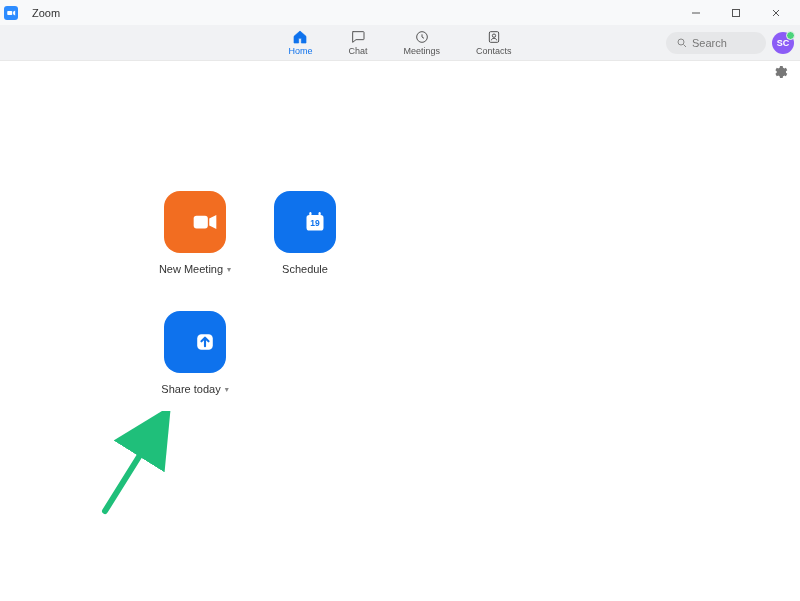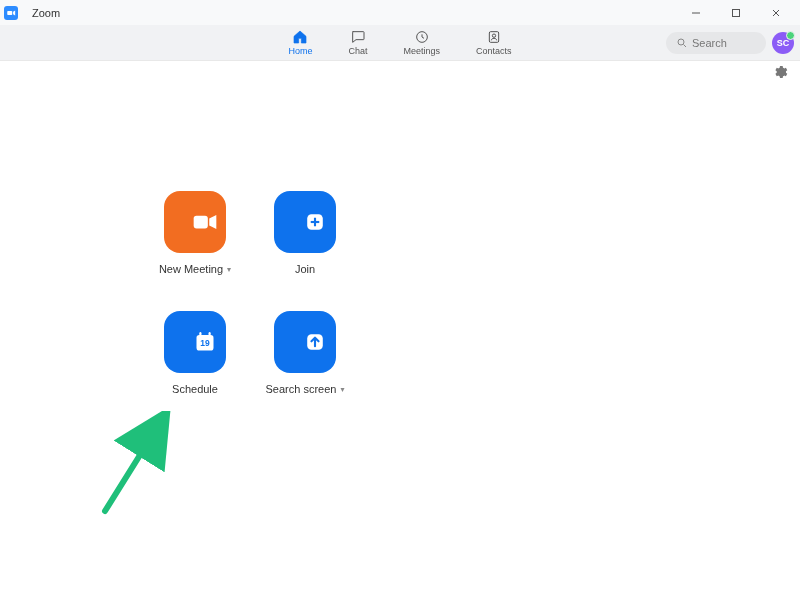--- a/index.html
+++ b/index.html
@@ -148,32 +148,20 @@
               <rect x="8" y="15" width="20" height="18" rx="4" fill="#fff"></rect>
               <polygon points="30,19 40,14 40,34 30,29" fill="#fff"></polygon>
             </svg>
         </div>
         <div class="action-label">
           <span>New Meeting</span>
           <span class="chev">▾</span>
         </div>
       </div>
 
-      <div class="action-cell">
-        <div class="action-tile tile-blue">
-          <svg viewBox="0 0 48 48">
-              <rect x="13" y="13" width="22" height="22" rx="6" fill="#fff"></rect>
-              <line x1="24" y1="18" x2="24" y2="30" stroke="#0e72ed" stroke-width="3"></line>
-              <line x1="18" y1="24" x2="30" y2="24" stroke="#0e72ed" stroke-width="3"></line>
-            </svg>
-        </div>
-        <div class="action-label">
-          <span>Join</span>
-        </div>
-      </div>
 
       <div class="action-cell">
         <div class="action-tile tile-blue">
           <svg viewBox="0 0 48 48">
             <rect x="12" y="14" width="24" height="22" rx="4" fill="#fff"></rect>
             <rect x="16" y="10" width="3" height="7" rx="1.5" fill="#fff"></rect>
             <rect x="29" y="10" width="3" height="7" rx="1.5" fill="#fff"></rect>
             <text x="24" y="30" text-anchor="middle" font-size="12" font-weight="700" fill="#0e72ed">19</text>
           </svg>
         </div>
@@ -183,21 +171,21 @@
       </div>
 
       <div class="action-cell">
         <div class="action-tile tile-blue">
           <svg viewBox="0 0 48 48">
               <rect x="13" y="13" width="22" height="22" rx="6" fill="#fff"></rect>
               <path d="M24 30 V18 M24 18 L19 23 M24 18 L29 23" stroke="#0e72ed" stroke-width="3" fill="none" stroke-linecap="round" stroke-linejoin="round"></path>
             </svg>
         </div>
         <div class="action-label">
-          <span>Search screen</span>
+          <span>Share today</span>
           <span class="chev">▾</span>
         </div>
       </div>
 
     </div>
 
     <svg class="arrow-annot" viewBox="0 0 80 110">
       <defs>
         <marker id="ah" markerWidth="10" markerHeight="10" refX="5" refY="5" orient="auto">
           <polygon points="0,0 10,5 0,10" fill="#1fbf7a"></polygon>

